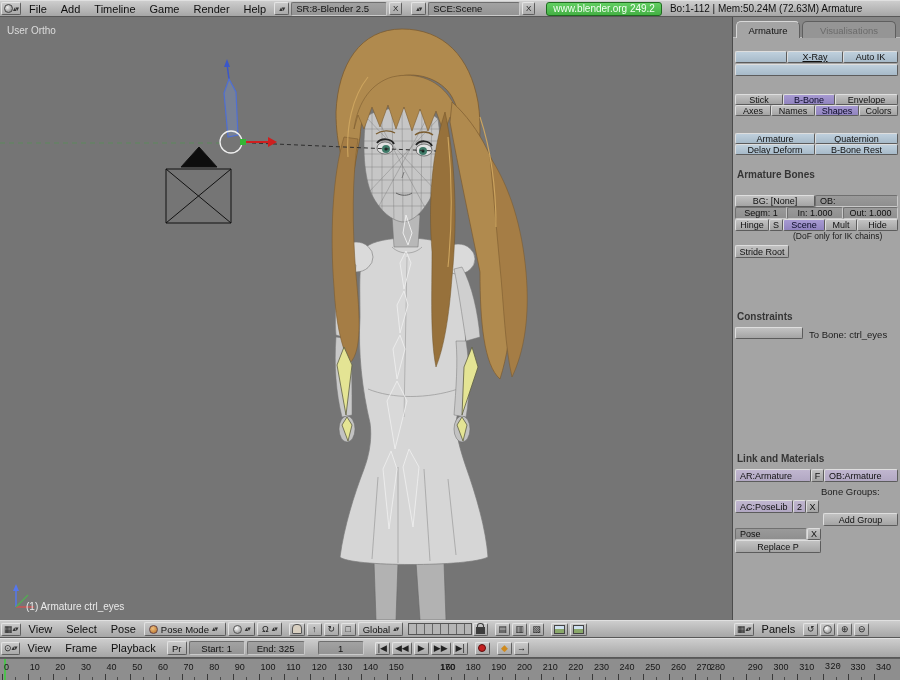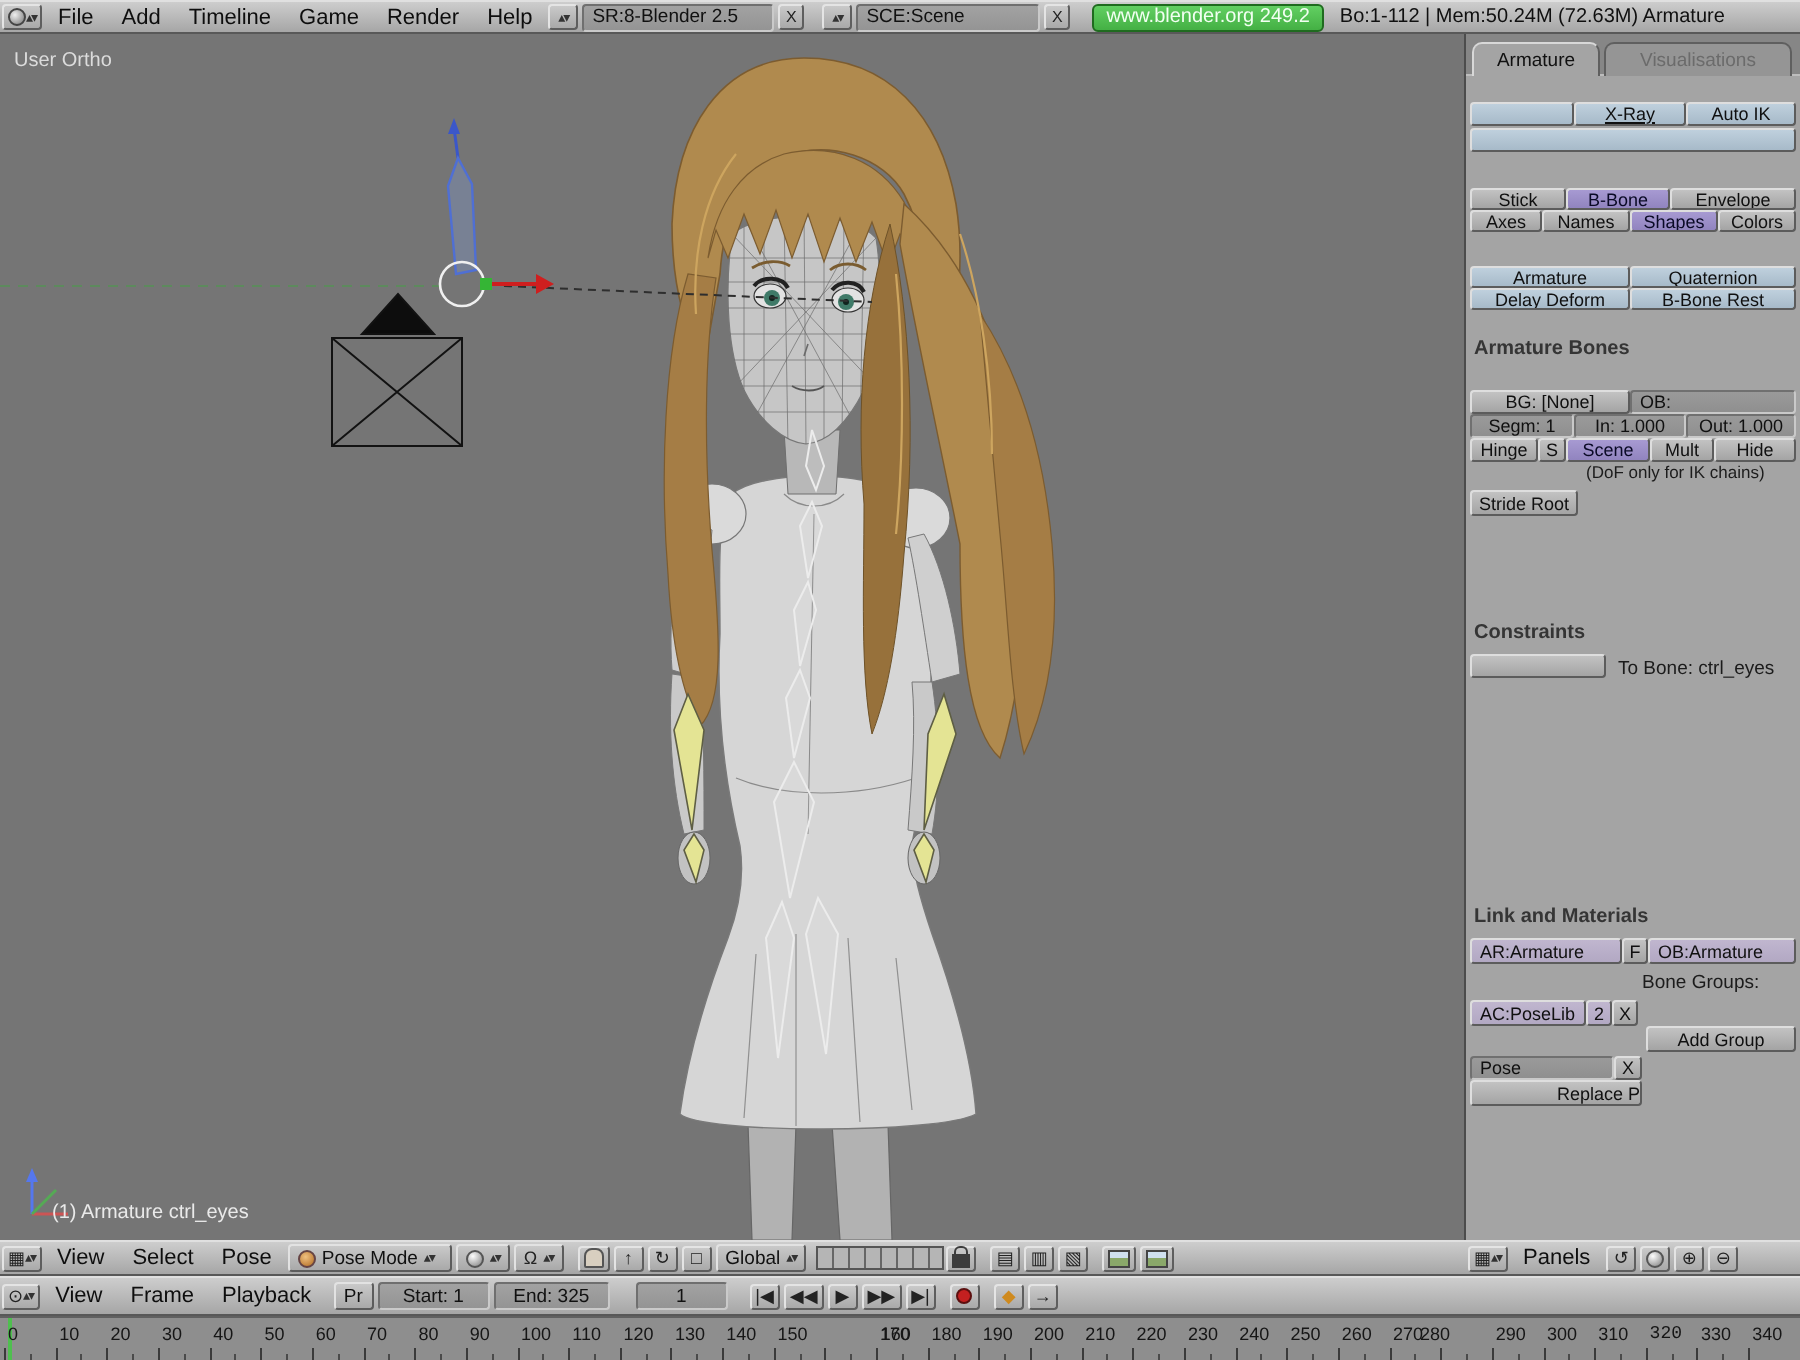--- a/index.html
+++ b/index.html
@@ -375,21 +375,21 @@
     </div>
     <div class="prow" style="left:2px;top:511px;width:88px;height:12px;">
       <div class="btn field left" style="width:72px;">
           <span>Pose</span>
         </div>
       <div class="btn" style="width:14px;">
           <span>X</span>
         </div>
     </div>
     <div class="prow" style="left:2px;top:523px;width:86px;height:13px;">
-      <div class="btn" style="width:86px;justify-content:flex-end;">
+      <div class="btn" style="width:86px;">
           <span>Replace P</span>
         </div>
     </div>
   </div>
 
   <div class="abs bar v3d-header">
     <div class="icon-btn">
       <span class="glyph">▦</span>
       <span class="updown">▴▾</span>
     </div>

